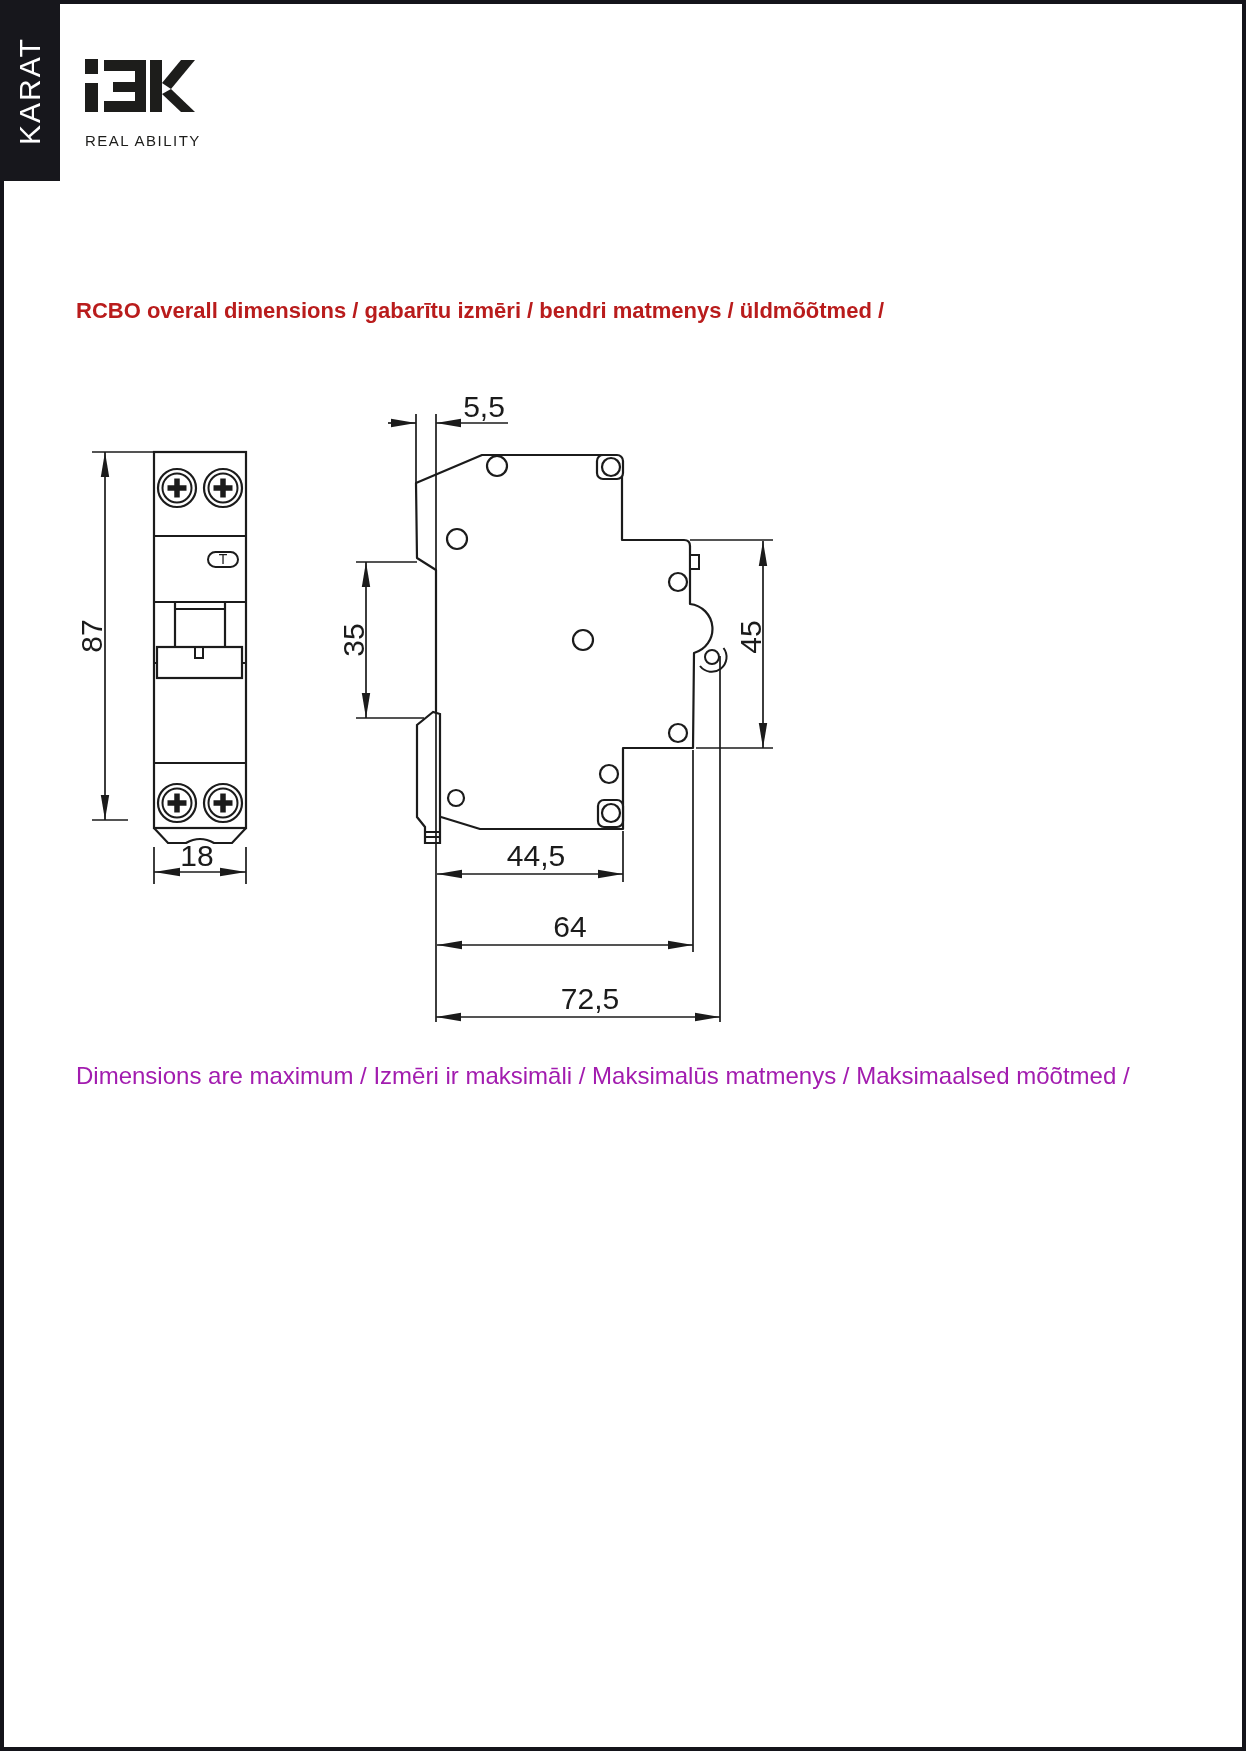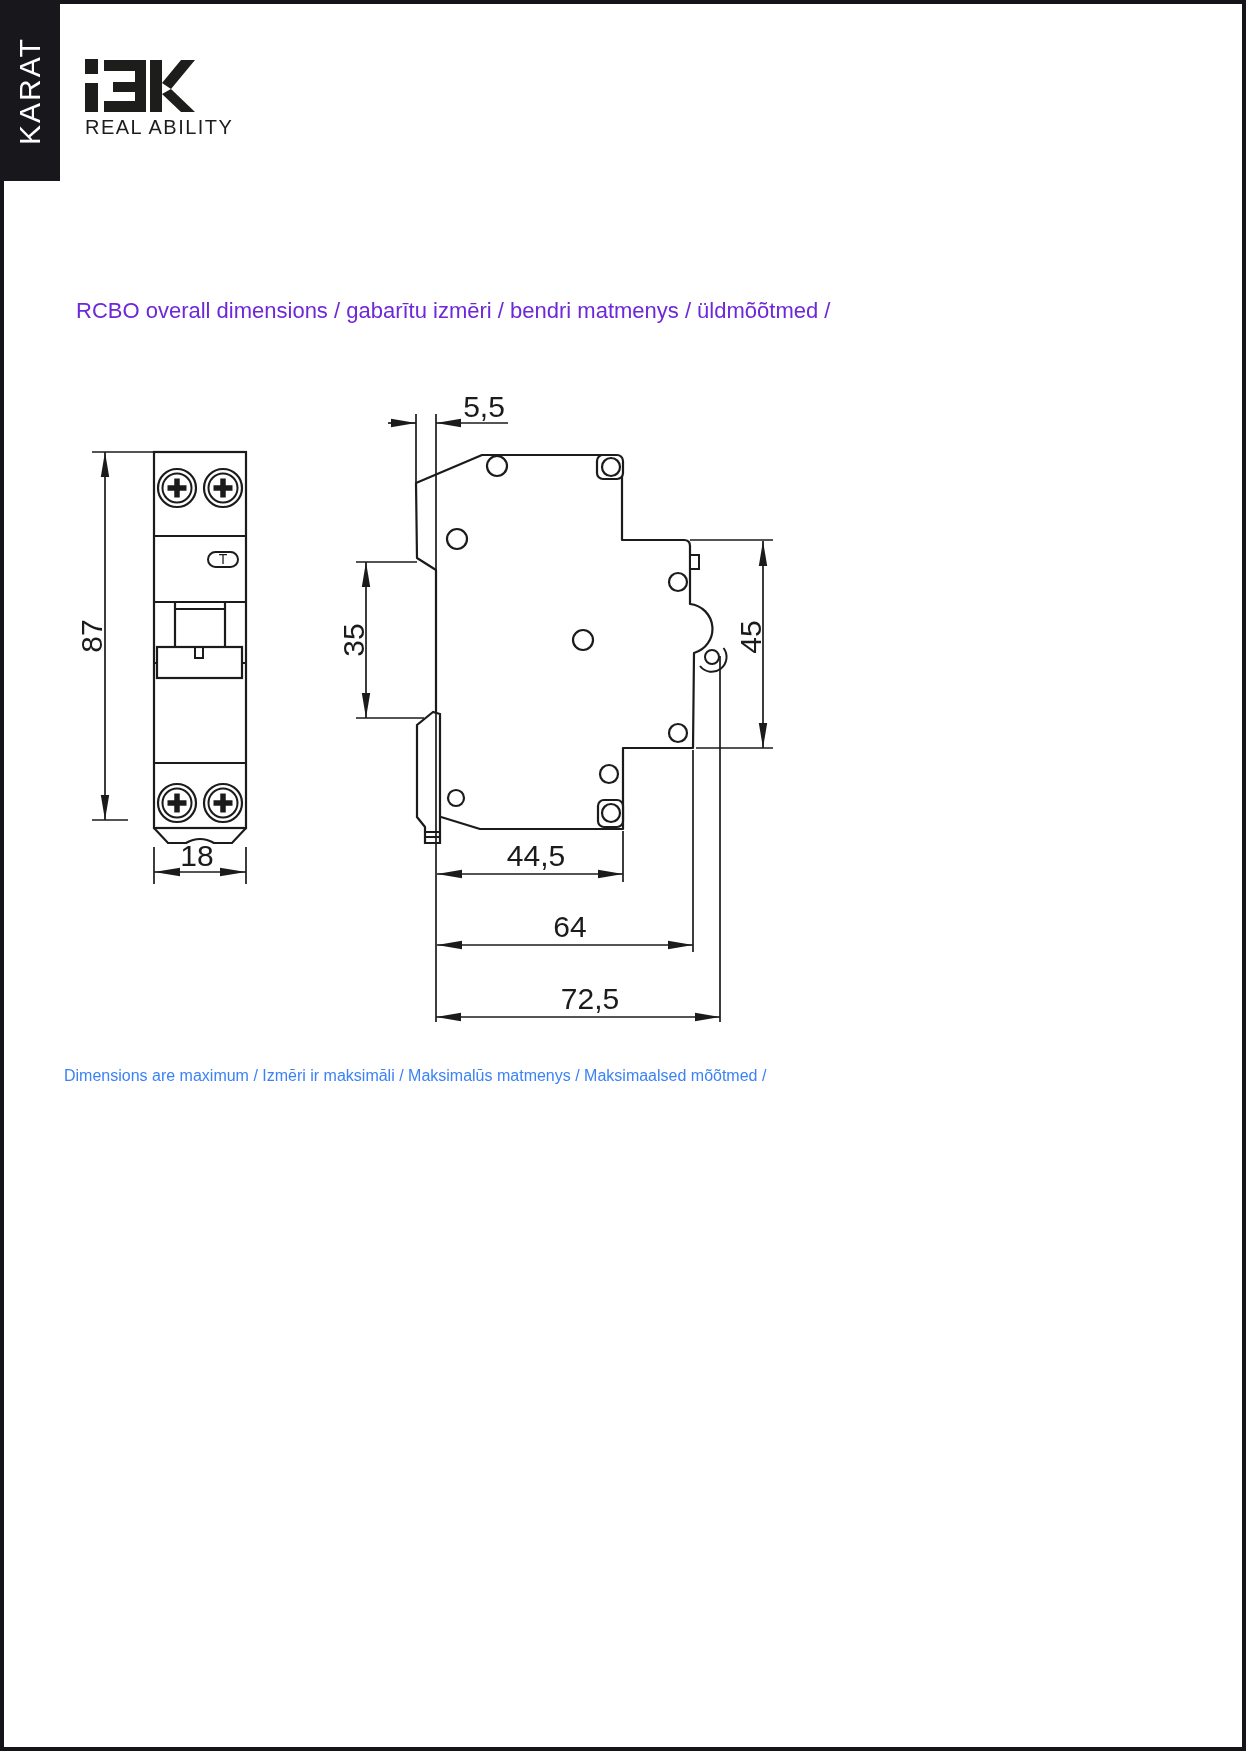--- a/index.html
+++ b/index.html
@@ -11,30 +11,30 @@
   .brand-bar{
     position:absolute;left:0;top:0;width:60px;height:181px;background:#17171c;
     display:flex;align-items:center;justify-content:center;z-index:31;
   }
   .brand-bar span{
     color:#ffffff;font-size:30px;letter-spacing:2px;font-weight:500;
     transform:rotate(-90deg);white-space:nowrap;
   }
   .logo{position:absolute;left:84px;top:57px;}
   .logo-tagline{
-    position:absolute;left:85px;top:116px;font-size:20px;letter-spacing:1.5px;
+    position:absolute;left:85px;top:132px;font-size:15px;letter-spacing:1.5px;
     color:#1d1d1b;white-space:nowrap;
   }
   .title{
     position:absolute;left:76px;top:296px;width:1100px;
-    font-size:22px;line-height:30px;font-weight:normal;color:#6d28d9;
+    font-size:22px;line-height:30px;font-weight:bold;color:#b91c1c;
   }
   .footer{
-    position:absolute;left:64px;top:1062px;width:1100px;
-    font-size:16px;line-height:28px;color:#3b82f6;
+    position:absolute;left:76px;top:1062px;width:1100px;
+    font-size:24px;line-height:28px;color:#a21caf;
   }
   svg.drawing{position:absolute;left:0;top:0;}
   .ln{stroke:#1b1b1b;stroke-width:2.2;fill:none;}
   .ln2{stroke:#1b1b1b;stroke-width:2;fill:none;}
   .thin{stroke:#1b1b1b;stroke-width:1.7;fill:none;}
   .fillw{fill:#ffffff;}
   .cross{stroke:#1b1b1b;stroke-width:5.5;fill:none;}
   .arrow{fill:#1b1b1b;stroke:none;}
   text.dim{
     font-family:"Liberation Sans","DejaVu Sans",sans-serif;

